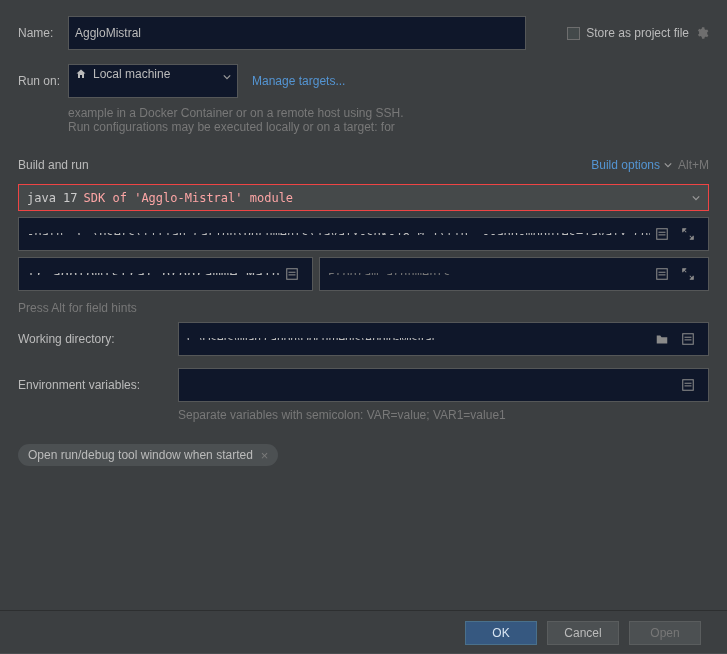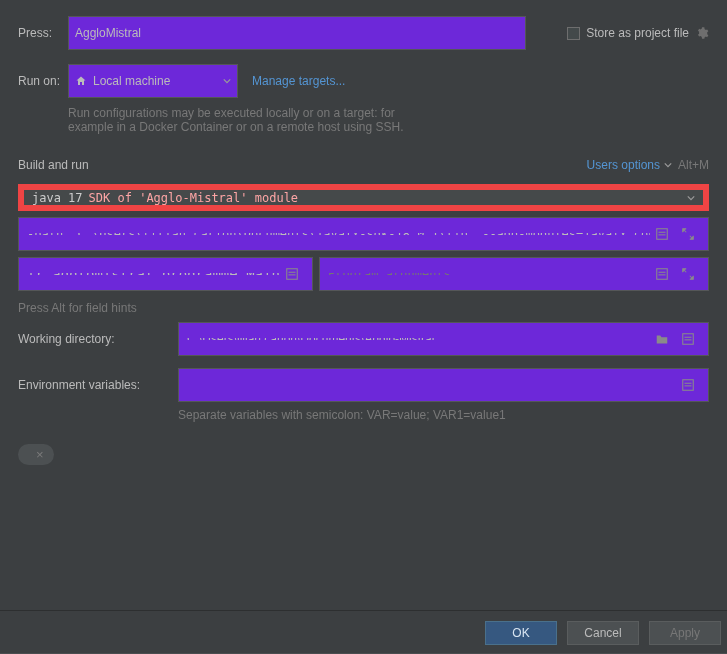--- a/index.html
+++ b/index.html
@@ -1,50 +1,50 @@
 <!DOCTYPE html>
 <html><head>
 <meta charset="utf-8">
 <style>
   html,body{margin:0;padding:0;width:727px;height:654px;background:#3c3f41;color:#bbbbbb;font-family:"Segoe UI",Arial,sans-serif;font-size:12px;overflow:hidden}
   *{box-sizing:border-box}
   .content{padding:16px 18px 0 18px}
   .row{display:flex;align-items:center;margin-bottom:14px}
   .label{color:#bbbbbb}
-  input[type=text].field,.combo,.field-box{background:#6d28d9;border:1px solid #555758;color:#bbbbbb;height:25px;padding:16px 6px;font-family:inherit;font-size:12px}
+  input[type=text].field,.combo,.field-box{background:#0f172a;border:1px solid #555758;color:#bbbbbb;height:25px;padding:16px 6px;font-family:inherit;font-size:12px}
   input[type=text].field::placeholder{color:#6f7374}
-  .combo{display:flex;align-items:center;justify-content:space-between;cursor:default}
+  .combo{display:flex;align-items:flex-end;justify-content:space-between;cursor:default}
   .gear-svg{width:14px;height:14px;fill:#6e6e6e}
   .home-svg{width:12px;height:12px;fill:#bbbbbb;margin-right:6px}
   .chev{width:8px;height:8px}
   .chev path{stroke:#9a9a9a;stroke-width:1.5;fill:none}
   .link{color:#5495d3;cursor:pointer}
   .checkbox{width:13px;height:13px;border:1px solid #6e6e6e;background:#43494a;margin-right:6px;display:inline-block;vertical-align:middle}
   .hint{color:#787878;font-size:12px}
   .section-title{color:#bbbbbb;font-weight:normal}
   .mono{font-family:Consolas,Menlo,monospace;font-size:12px}
   .icon-btn{width:20px;display:flex;align-items:center;justify-content:center}
   .icon-btn svg{width:14px;height:14px;fill:#8a8a8a;stroke:#8a8a8a}
   .chip{display:inline-flex;align-items:center;background:#4c5052;border-radius:12px;padding:4px 10px;color:#bbbbbb;font-size:12px}
   .chip-x{margin-left:8px;color:#7a7a7a;font-size:13px;line-height:1}
-  .footer{position:absolute;bottom:0;left:0;right:0;border-top:1px solid #2d2f30;box-shadow:0 -1px 0 #4a4d4f inset;height:44px;display:flex;align-items:center;justify-content:flex-end;padding:0 6px;gap:10px;background:#3c3f41}
+  .footer{position:absolute;bottom:0;left:0;right:0;border-top:1px solid #2d2f30;box-shadow:0 -1px 0 #4a4d4f inset;height:44px;display:flex;align-items:center;justify-content:flex-end;padding:0 26px;gap:10px;background:#3c3f41}
   .btn{height:24px;min-width:72px;border:1px solid #5a5d5e;background:#4c5052;color:#bbbbbb;font-family:inherit;font-size:12px;padding:0 14px;cursor:pointer}
   .btn.primary{background:#365880;border-color:#4a708b;color:#d8e4f0}
   .btn.disabled{color:#777777}
   .field-icons{display:flex;align-items:center;gap:6px;padding-right:4px}
-  .sdk-row{display:flex;align-items:center;background:#45494a;border:6px solid #ef4444;height:27px;padding:0 8px}
+  .sdk-row{display:flex;align-items:center;background:#45494a;border:1px solid #ef4444;height:27px;padding:0 8px}
   .sdk-hint{color:#fca5a5;margin-left:6px}
 </style>
 </head>
 <body>
 
 <div class="content">
 
   <div class="row">
-    <span class="label" style="width:50px">Press:</span>
+    <span class="label" style="width:50px">Name:</span>
     <input type="text" class="field" style="width: 458px;" value="AggloMistral">
     <div style="flex:1"></div>
     <span class="checkbox"></span>
     <span class="label">Store as project file</span>
     <span style="width:6px"></span>
     <svg class="gear-svg" viewBox="0 0 24 24">
         <path d="M12 8a4 4 0 1 0 0 8 4 4 0 0 0 0-8zm9 4a7 7 0 0 0-.1-1.2l2-1.6-2-3.4-2.4 1a7 7 0 0 0-2-1.2L16 2h-4l-.5 2.6a7 7 0 0 0-2 1.2l-2.4-1-2 3.4 2 1.6A7 7 0 0 0 7 12c0 .4 0 .8.1 1.2l-2 1.6 2 3.4 2.4-1c.6.5 1.3.9 2 1.2L12 22h4l.5-2.6c.7-.3 1.4-.7 2-1.2l2.4 1 2-3.4-2-1.6c.1-.4.1-.8.1-1.2z"></path>
       </svg>
   </div>
 
@@ -59,28 +59,28 @@
       </span>
       <svg class="chev" viewBox="0 0 10 10">
           <path d="M1 3l4 4 4-4"></path>
         </svg>
     </div>
     <span style="width:14px"></span>
     <span class="link">Manage targets...</span>
   </div>
 
   <div style="margin-left:50px;margin-bottom:24px">
+    <div class="hint">example in a Docker Container or on a remote host using SSH.</div>
     <div class="hint">Run configurations may be executed locally or on a target: for</div>
-    <div class="hint">example in a Docker Container or on a remote host using SSH.</div>
   </div>
 
   <div class="row" style="margin-bottom:12px">
     <span class="section-title">Build and run</span>
     <div style="flex:1"></div>
-    <span class="link">Users options</span>
+    <span class="link">Build options</span>
     <svg class="chev" viewBox="0 0 10 10" style="margin:0 6px 0 4px">
         <path d="M1 3l4 4 4-4"></path>
       </svg>
     <span class="hint">Alt+M</span>
   </div>
 
   <div class="sdk-row" style="margin-bottom:6px">
     <span class="mono" style="color:#ccc">java 17</span>
     <span class="mono sdk-hint">SDK of 'Agglo-Mistral' module</span>
     <div style="flex:1"></div>
@@ -176,23 +176,24 @@
               <line x1="4" y1="9" x2="12" y2="9" stroke-width="1.2"></line>
             </svg>
           </span>
       </div>
     </div>
   </div>
   <div class="hint" style="margin-left:160px;margin-bottom:22px">Separate variables with semicolon: VAR=value; VAR1=value1</div>
 
   <div>
     <span class="chip">
+      <span>Open run/debug tool window when started</span>
       <span class="chip-x">×</span>
     </span>
   </div>
 
 </div>
 
 <div class="footer">
   <button class="btn primary">OK</button>
   <button class="btn">Cancel</button>
-  <button class="btn disabled">Apply</button>
+  <button class="btn disabled">Open</button>
 </div>
 
 </body></html>

